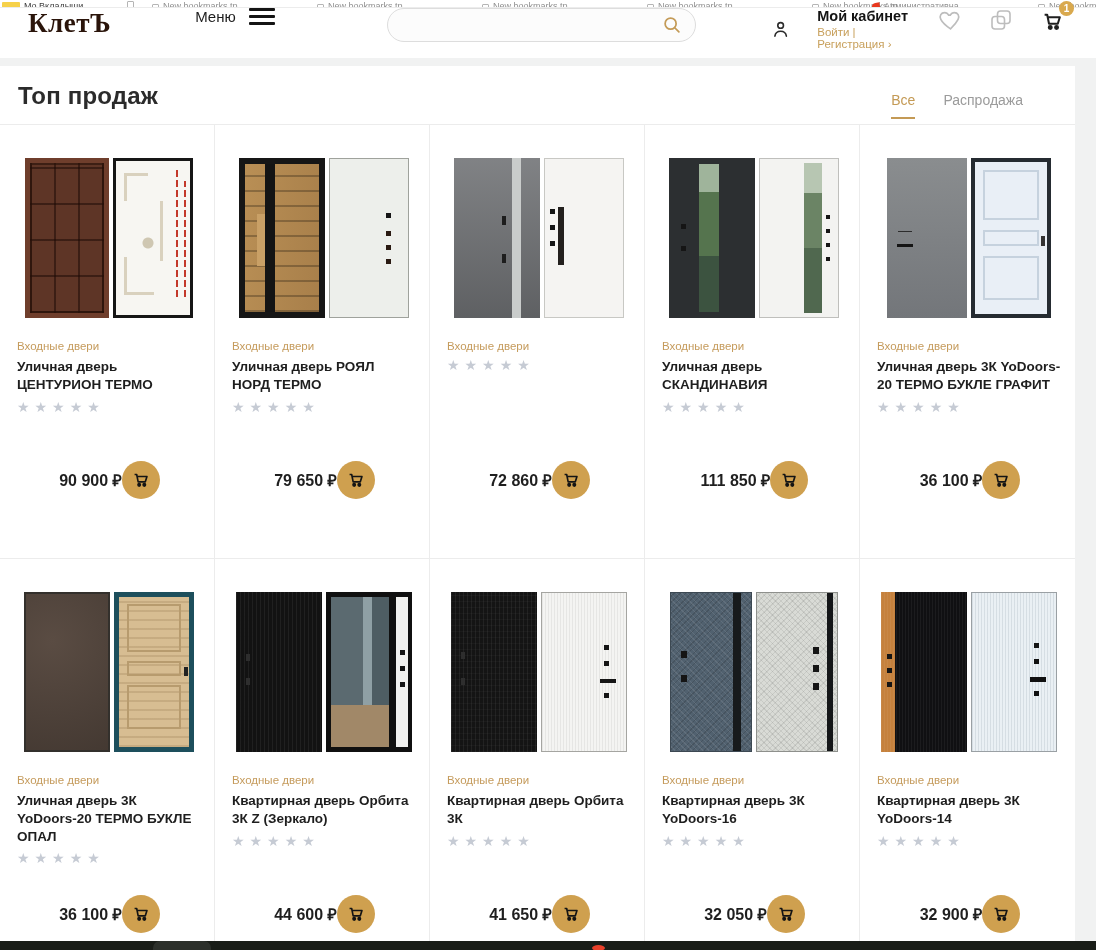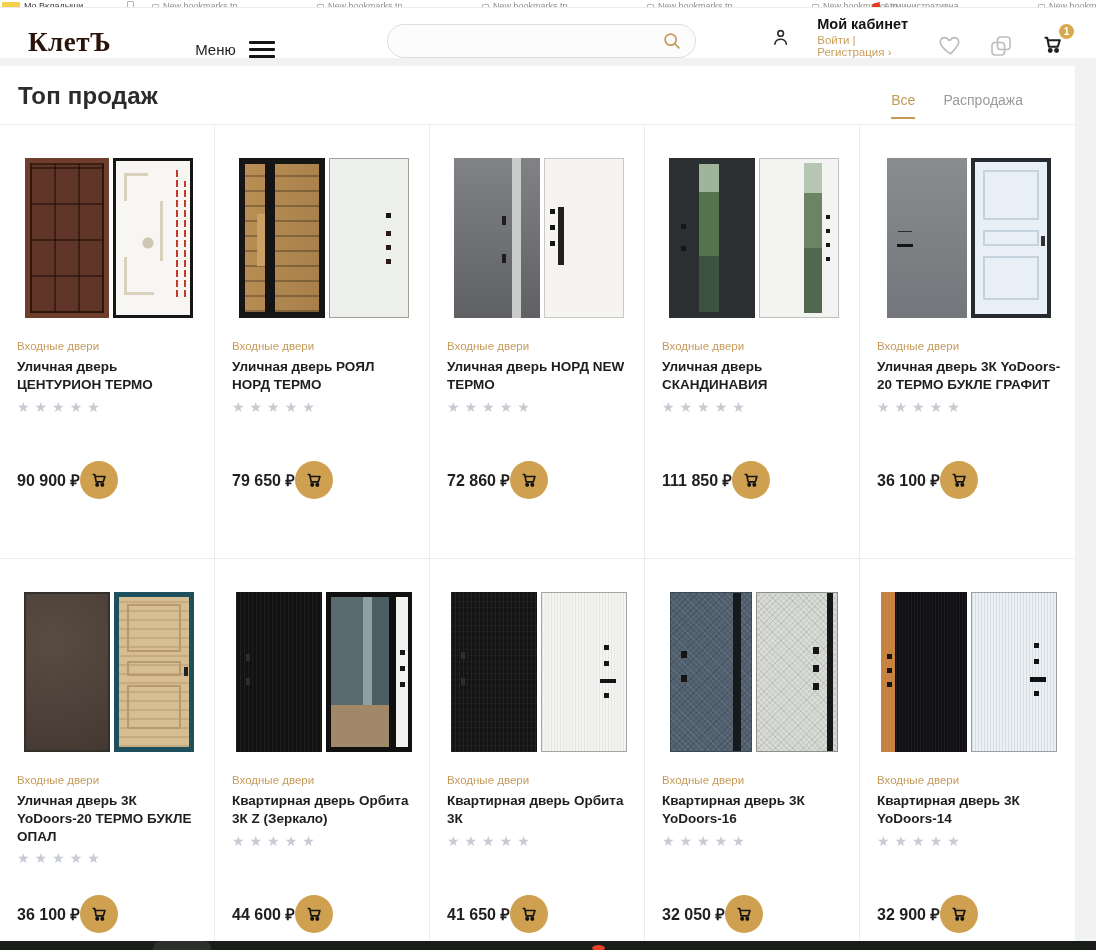--- a/index.html
+++ b/index.html
@@ -10,21 +10,21 @@
   
   .bmbar{height:8px;background:#fff;position:relative;overflow:hidden;border-bottom:1px solid #ececec}
   .bmitem{position:absolute;top:0;display:flex;gap:4px;align-items:flex-end;font-size:9px;color:#8f8f8f;white-space:nowrap;transform:translateY(1px)}
   .bmitem .txt{line-height:10px}
   .bmitem.dark{color:#3c3c3c}
   .ic-folder{width:18px;height:9px;background:#f6d14a;border-radius:1px}
   .ic-check{width:7px;height:7px;border:1px solid #b5b5b5;border-radius:1px;background:#fff}
   .ic-flame{width:8px;height:8px;background:#e8381f;border-radius:50% 0 50% 50%;transform:rotate(-10deg)}
 
   
-  .hdr{height:50px;background:#fff;display:flex;align-items:flex-end;padding:0 30px 0 28px}
+  .hdr{height:50px;background:#fff;display:flex;align-items:flex-start;padding:0 30px 0 28px}
   .logo{font-family:"Liberation Serif",serif;font-weight:bold;font-size:27px;color:#2a140a;letter-spacing:.5px;cursor:pointer}
   .menu{margin-left:84px;display:flex;align-items:center;gap:13px;cursor:pointer}
   .menu-label{font-size:15px;font-weight:normal;color:#1c1c1c}
   .burger{display:flex;flex-direction:column;gap:4px}
   .burger i{width:26px;height:3px;background:#141414;border-radius:1px}
   .search{margin-left:112px;width:360px;height:34px;border:1px solid #ddd;border-radius:17px;background:#fcfcfc;display:flex;align-items:center;padding:0 12px 0 16px}
   .search input{flex:1;border:none;outline:none;background:transparent;font-size:13px;color:#333}
   .search .sbtn{background:none;border:none;padding:0;cursor:pointer;display:flex}
   .account{margin-left:74px;display:flex;align-items:center;gap:26px;cursor:pointer}
   .acc-txt .t1{font-size:14.5px;font-weight:bold;color:#141414}
@@ -43,21 +43,21 @@
   .tab{font-size:14px;color:#9b9b9b;cursor:pointer;padding-bottom:9px}
   .tab.active{color:#c49a55;border-bottom:2px solid #c49a55}
 
   .grid{display:grid;grid-template-columns:repeat(5,1fr);grid-auto-rows:434px}
   .card{border-right:1px solid #ececec;border-bottom:1px solid #ececec;position:relative;padding:0 14px 0 17px}
   .card:nth-child(5n){border-right:none}
   .ph{height:186px;margin-top:20px;display:flex;align-items:center;justify-content:center;gap:4px;cursor:pointer}
   .cat{margin-top:9px;font-size:11.5px;color:#c59b5c}
   .title{margin-top:6px;font-size:13.5px;font-weight:bold;color:#1e1e1e;line-height:1.32;min-height:36px;cursor:pointer}
   .stars{margin-top:5px;color:#c6cbd4;font-size:14px;letter-spacing:5px}
-  .price-row{position:absolute;left:17px;right:12px;top:336px;display:flex;align-items:center;justify-content:flex-start}
+  .price-row{position:absolute;left:17px;right:12px;top:336px;display:flex;align-items:center;justify-content:center}
   .price{font-size:16px;font-weight:bold;color:#1f1f1f}
   .cart-btn{width:38px;height:38px;border-radius:50%;background:#cfa04f;border:none;cursor:pointer;display:flex;align-items:center;justify-content:center}
 
   
   .dr{position:relative;height:160px;flex:none;background-repeat:no-repeat}
   .dr i{position:absolute}
   .hw{width:5px;height:5px;background:#151515}
   .p{left:8px;right:8px;border:2px solid}
 
   .d1l{width:84px;background-color:#5e3526;border:5px solid #6f3e2c;box-shadow:inset 0 0 0 2px rgba(40,16,8,.6);
@@ -305,21 +305,20 @@
     <div class="card">
       <div class="ph">
         <div class="dr d3l">
             <i class="hw"></i>
           </div>
         <div class="dr d3r">
             <i class="hw"></i>
           </div>
       </div>
       <div class="cat">Входные двери</div>
-      <div class="title">Уличная дверь НОРД NEW ТЕРМО</div>
       <div class="stars">★★★★★</div>
       <div class="price-row">
         <span class="price">72 860 ₽</span>
         <button class="cart-btn">
             <svg width="22" height="22" viewBox="0 0 24 24" fill="none" stroke="#141414" stroke-width="1.8" stroke-linejoin="round">
               <path d="M5 6h2.3l1.6 8h7.8l1.8-5.8H8"></path>
               <circle cx="10" cy="17.3" r="1.3" fill="#141414"></circle>
               <circle cx="15.6" cy="17.3" r="1.3" fill="#141414"></circle>
             </svg>
           </button>

